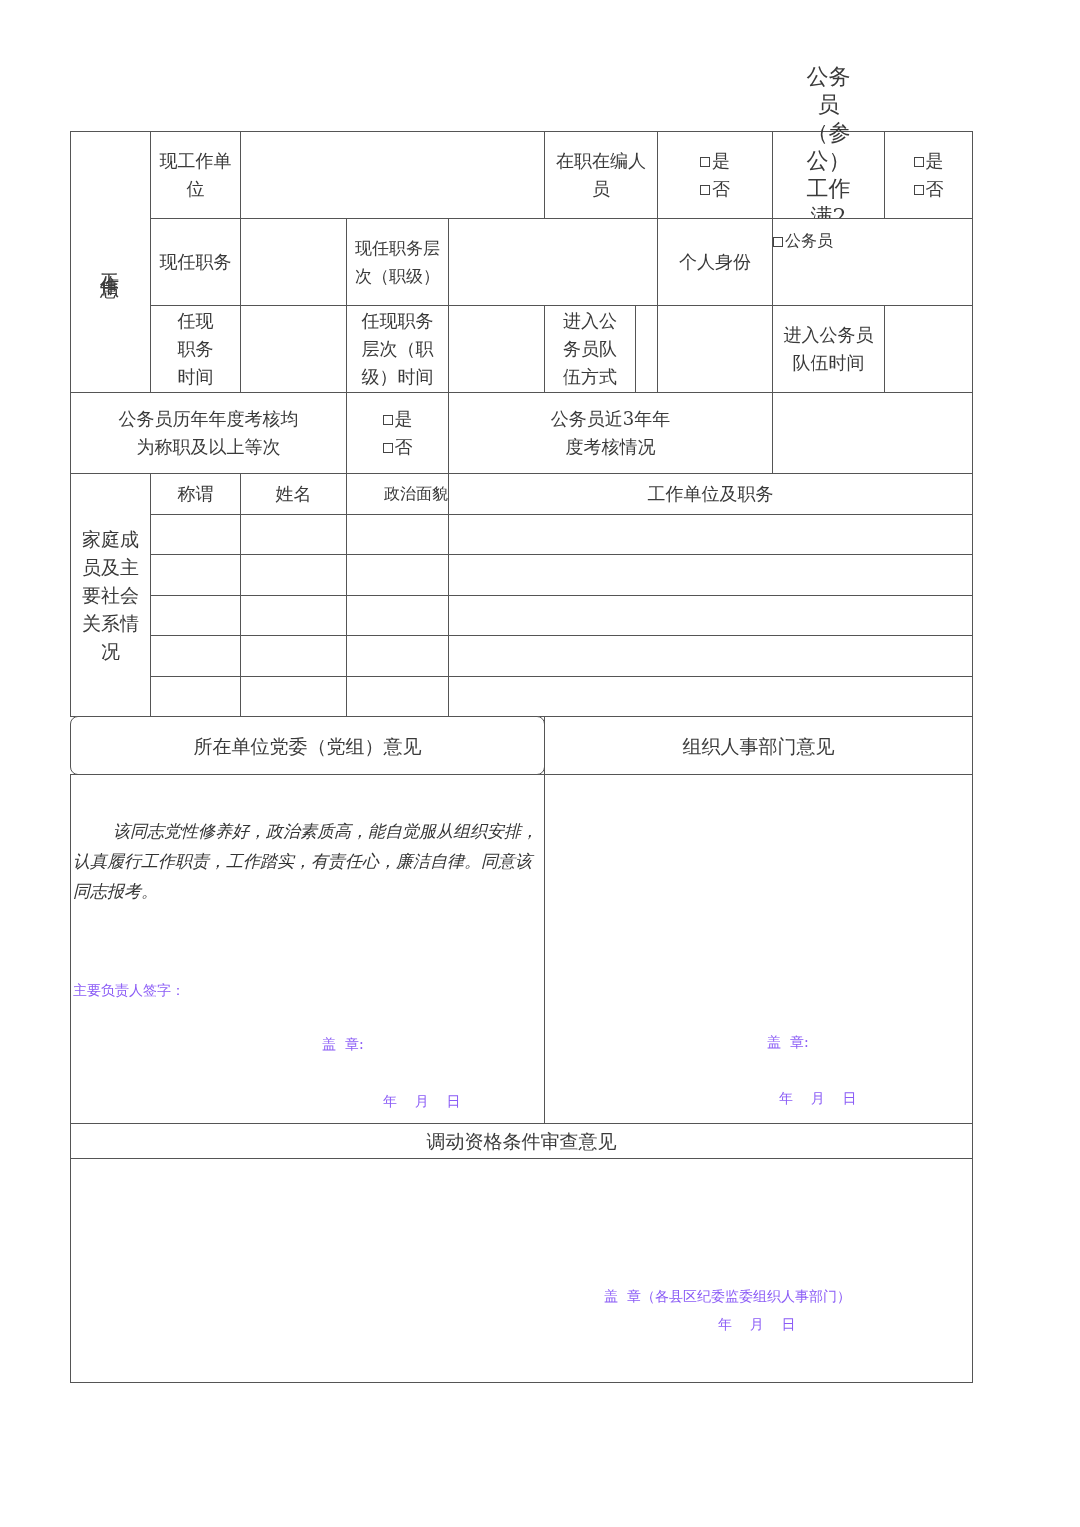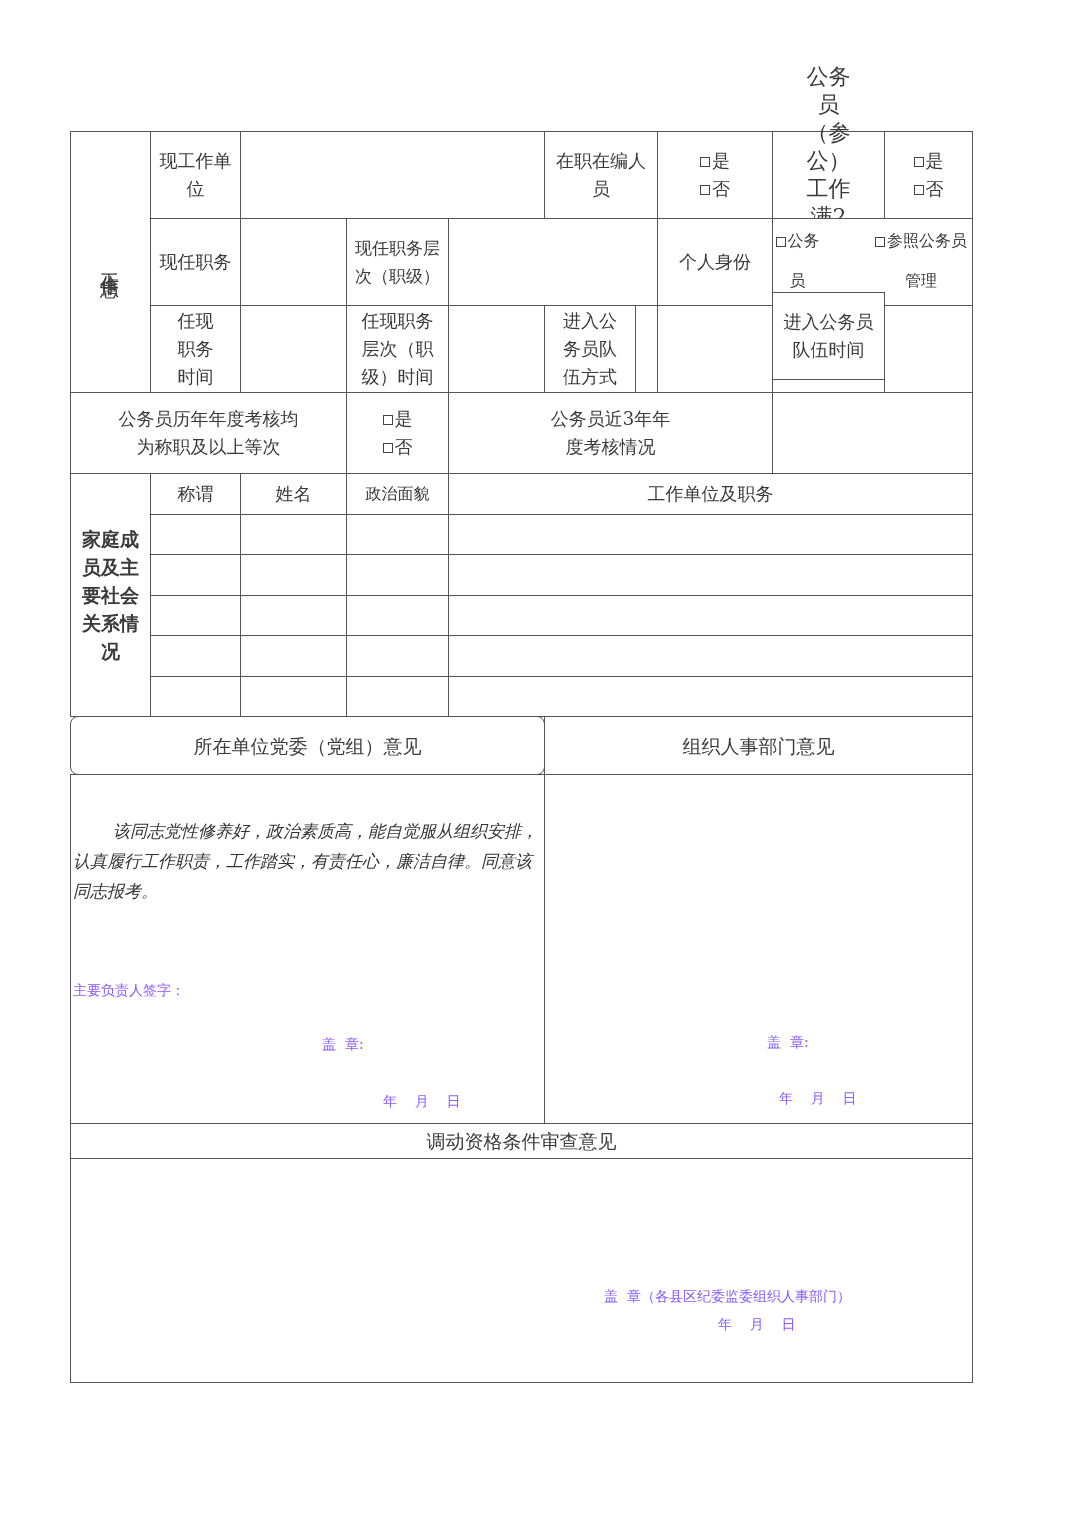--- a/index.html
+++ b/index.html
@@ -47,67 +47,67 @@
   </div>
 <div class="c" style="left:240px;top:218px;width:107px;height:88px;"></div>
 <div class="c" style="left:346px;top:218px;width:103px;height:88px;padding:0 4px;font-size:17px;">
     <span>现任职务层次（职级）</span>
   </div>
 <div class="c" style="left:448px;top:218px;width:210px;height:88px;"></div>
 <div class="c" style="left:657px;top:218px;width:116px;height:88px;">
     <span>个人身份</span>
   </div>
 <div class="c" style="left:772px;top:218px;width:201px;height:88px;justify-content:flex-start;align-items:flex-start;font-size:16px;">
-  <div style="display:flex;flex-direction:row;align-items:flex-start;padding-top:2px;line-height:40px;gap:48px;">
+  <div style="display:flex;flex-direction:column;align-items:flex-start;padding-top:2px;line-height:40px;gap:48px;">
     <label><span class="cb"></span><span>公务员</span></label>
     <label><span class="cb"></span><span>参照公务员管理</span></label>
   </div>
 </div>
 
 <div class="c" style="left:150px;top:305px;width:91px;height:88px;padding:0 18px;">
     <span>任现职务时间</span>
   </div>
 <div class="c" style="left:240px;top:305px;width:107px;height:88px;"></div>
 <div class="c" style="left:346px;top:305px;width:103px;height:88px;padding:0 8px;text-align:center;">
     <span>任现职务层次（职级）时间</span>
   </div>
 <div class="c" style="left:448px;top:305px;width:97px;height:88px;"></div>
 <div class="c" style="left:544px;top:305px;width:92px;height:88px;padding:0 10px;">
     <span>进入公务员队伍方式</span>
   </div>
 <div class="c" style="left:657px;top:305px;width:116px;height:88px;"></div>
-<div class="c" style="left:772px;top:292px;width:113px;height:88px;padding:0 10px;">
+<div class="c" style="left:772px;top:305px;width:113px;height:88px;padding:0 10px;">
     <span>进入公务员队伍时间</span>
   </div>
 <div class="c" style="left:884px;top:305px;width:89px;height:88px;"></div>
 
 <div class="c bold" style="left:70px;top:392px;width:277px;height:82px;padding:0 40px;font-weight:normal;">
     <span>公务员历年年度考核均为称职及以上等次</span>
   </div>
 <div class="c" style="left:346px;top:392px;width:103px;height:82px;">
   <div class="lines">
     <label><span class="cb"></span><span>是</span></label>
     <label><span class="cb"></span><span>否</span></label>
   </div>
 </div>
 <div class="c" style="left:448px;top:392px;width:325px;height:82px;padding:0 100px;">
     <span>公务员近3年年度考核情况</span>
   </div>
 <div class="c" style="left:772px;top:392px;width:201px;height:82px;"></div>
 
-<div class="c" style="left:70px;top:473px;width:81px;height:244px;padding:0 10px;font-size:19px;font-weight:bold;">
+<div class="c" style="left:70px;top:473px;width:81px;height:244px;padding:0 10px;font-size:19px;">
     <span>家庭成员及主要社会关系情况</span>
   </div>
 <div class="c" style="left:150px;top:473px;width:91px;height:42px;">
     <span>称谓</span>
   </div>
 <div class="c" style="left:240px;top:473px;width:107px;height:42px;">
     <span>姓名</span>
   </div>
-<div class="c" style="left:346px;top:473px;width:103px;height:42px;font-size:16px;">
+<div class="c" style="left:346px;top:473px;width:103px;height:42px;font-size:16px;justify-content:flex-end;">
     <span>政治面貌</span>
   </div>
 <div class="c" style="left:448px;top:473px;width:525px;height:42px;">
     <span>工作单位及职务</span>
   </div>
 
 <div>
   <div class="c" style="left:150px;top:514px;width:91px;height:41px;">
       <span></span>
     </div>

